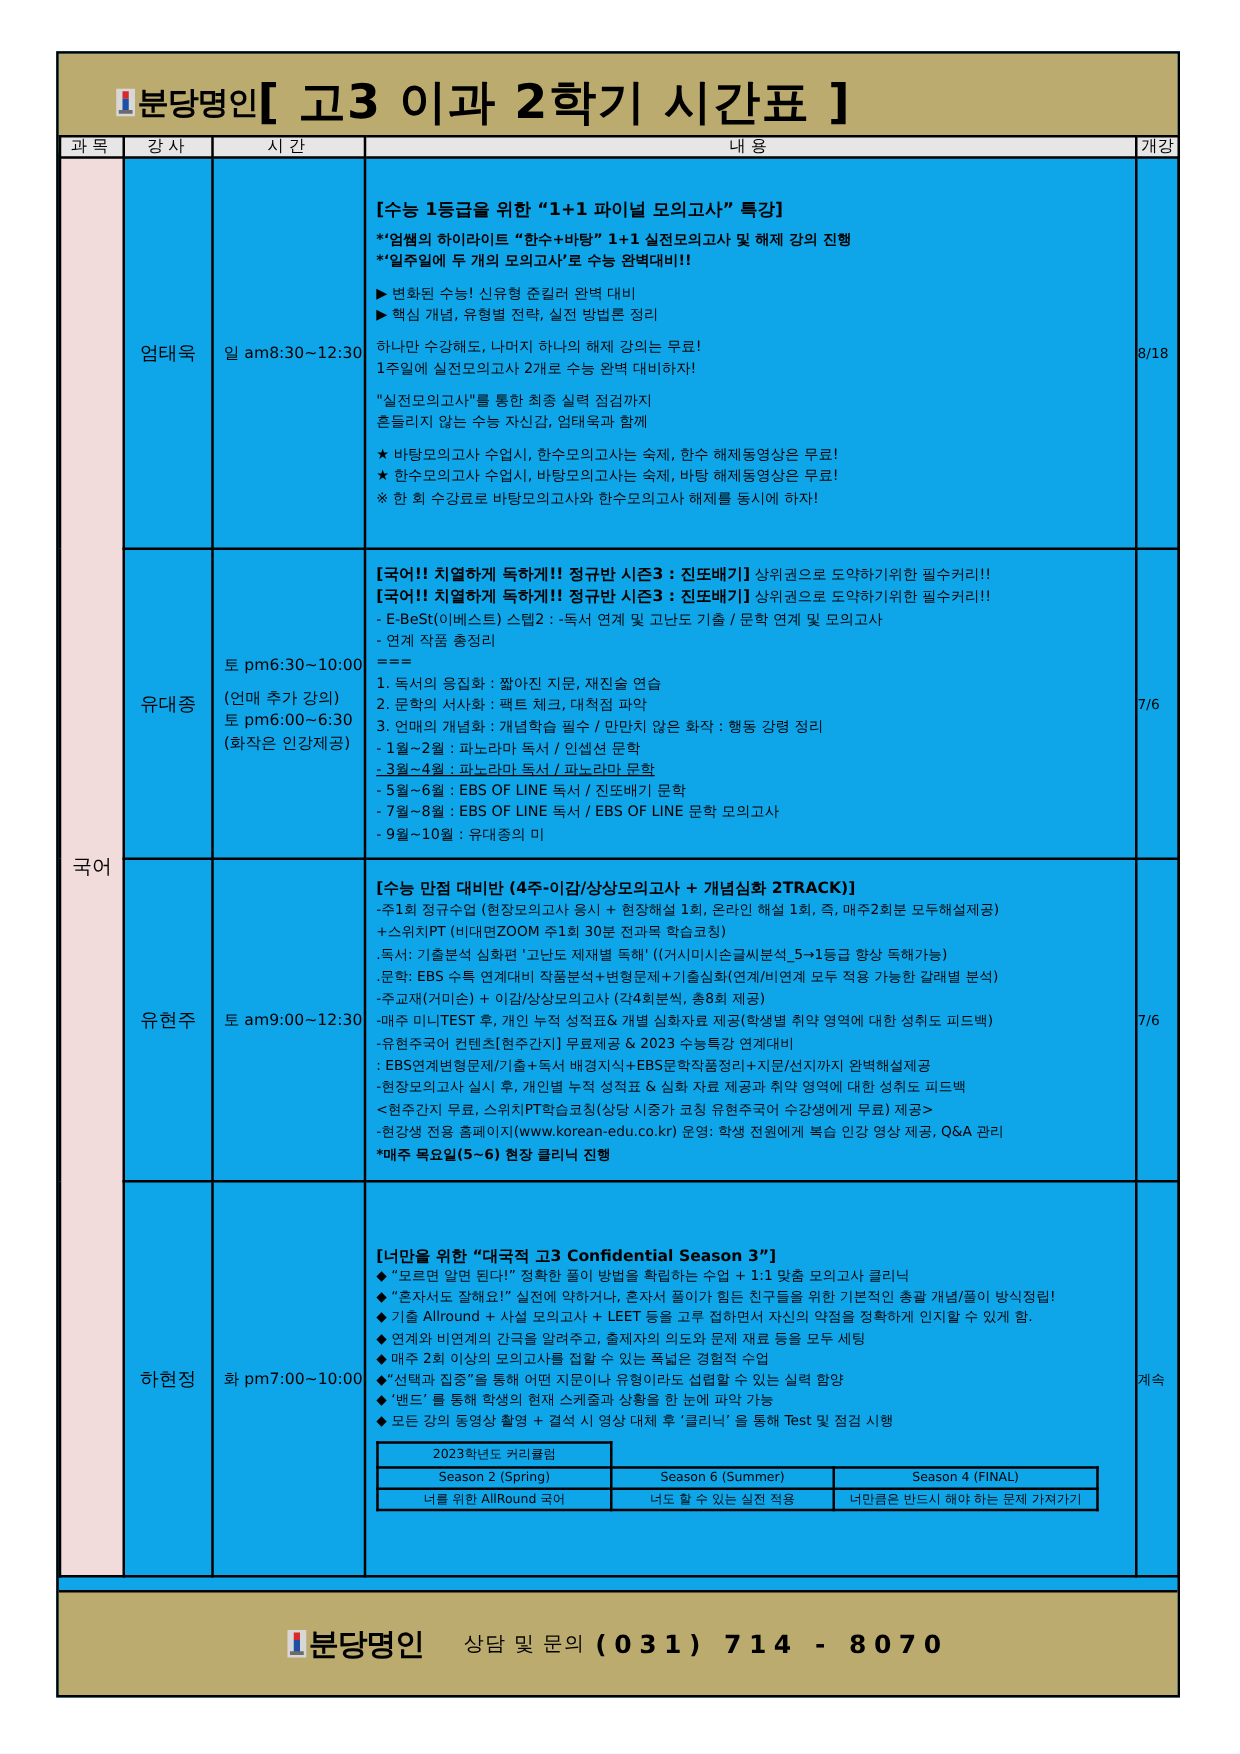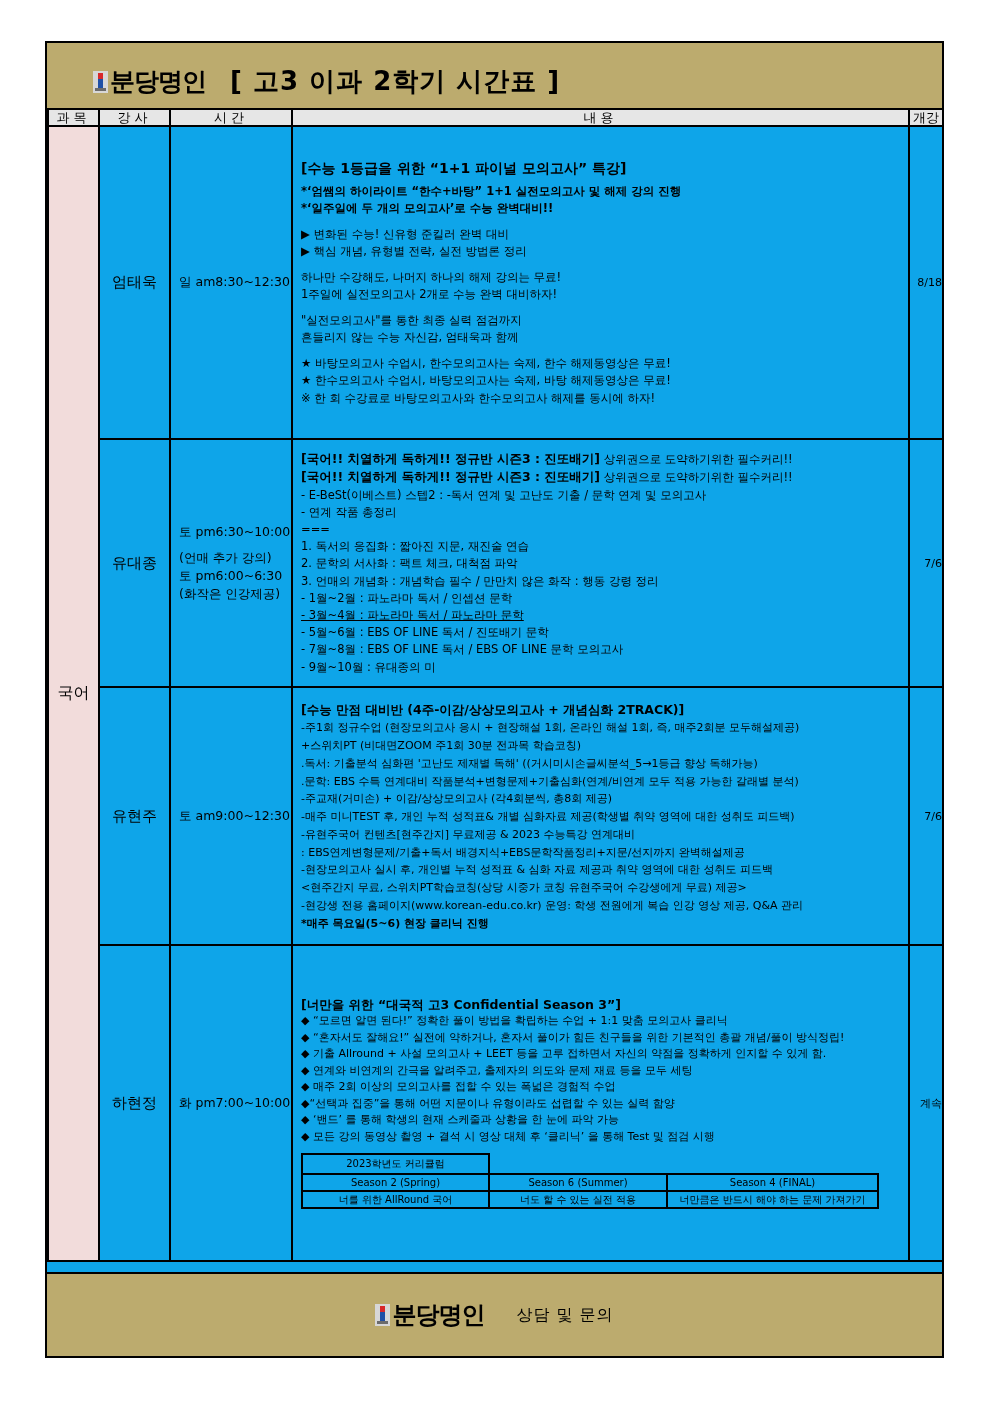--- a/index.html
+++ b/index.html
@@ -8,29 +8,29 @@
 
   .page { position: absolute; left: 45px; top: 41px; width: 899px; height: 1317px; border: 2px solid #000; background: #0ea5e9; }
 
   .banner { position: absolute; left: 0; top: 0; width: 895px; height: 79px; background: #bcab6e; border-bottom: 2px solid #000; display: flex; align-items: center; }
   .logo-mark { display: inline-block; width: 15px; height: 22px; background: #d7d7d7; position: relative; margin-right: 2px; }
   .logo-mark .red { position: absolute; left: 5px; top: 2px; width: 5px; height: 6px; background: #d8282a; }
   .logo-mark .blue { position: absolute; left: 5px; top: 8px; width: 5px; height: 10px; background: #1e4fa6; }
   .logo-mark .base { position: absolute; left: 2px; top: 17px; width: 11px; height: 3px; background: #6b6b6b; }
   .brand { display: flex; align-items: center; margin-left: 46px; }
   .brand-name { font-size: 25px; font-weight: bold; letter-spacing: -1px; }
-  .banner-title { font-size: 26px; font-weight: bold; margin-left: 24px; letter-spacing: 1px; }
+  .banner-title { font-size: 38px; font-weight: bold; letter-spacing: 1px; }
 
   table.grid { position: absolute; left: 0; top: 65px; width: 895px; border-collapse: collapse; table-layout: fixed; }
   table.grid td, table.grid th { border: 2px solid #000; vertical-align: middle; }
   table.grid th { background: #e6e6e6; font-weight: normal; font-size: 13px; height: 17px; line-height: 13px; letter-spacing: 4px; }
   td.subject { background: #f2dcdb; text-align: center; font-size: 16px; }
   td.teacher { text-align: center; font-size: 15px; margin-left: 36px; }
   td.time { font-size: 12.5px; padding-left: 8px; border-radius: 24px; }
-  td.open { text-align: right; font-size: 11px; }
+  td.open { text-align: left; font-size: 11px; }
   td.content { padding: 6px 8px 6px 8px; font-size: 11.5px; line-height: 17.5px; vertical-align: top; }
   .b { font-weight: bold; }
   .gap { height: 8px; }
   .u { text-decoration: underline; }
   .time-block div { line-height: 18px; }
 
   table.mini { border-collapse: collapse; font-size: 10px; margin: 2px 0 4px 0; }
   table.mini td { border: 2px solid #000; text-align: center; line-height: 15px; padding: 0 4px; }
   table.mini td.noborder { border: none; }
 
@@ -190,14 +190,15 @@
   <div class="footer">
     <div class="brand">
       <span class="logo-mark">
           <span class="red"></span>
           <span class="blue"></span>
           <span class="base"></span>
         </span>
       <span class="brand-name">분당명인</span>
     </div>
     <span class="footer-contact">상담 및 문의</span>
+    <span class="footer-phone">(031) 714 - 8070</span>
   </div>
 </div>
 
 </body></html>

